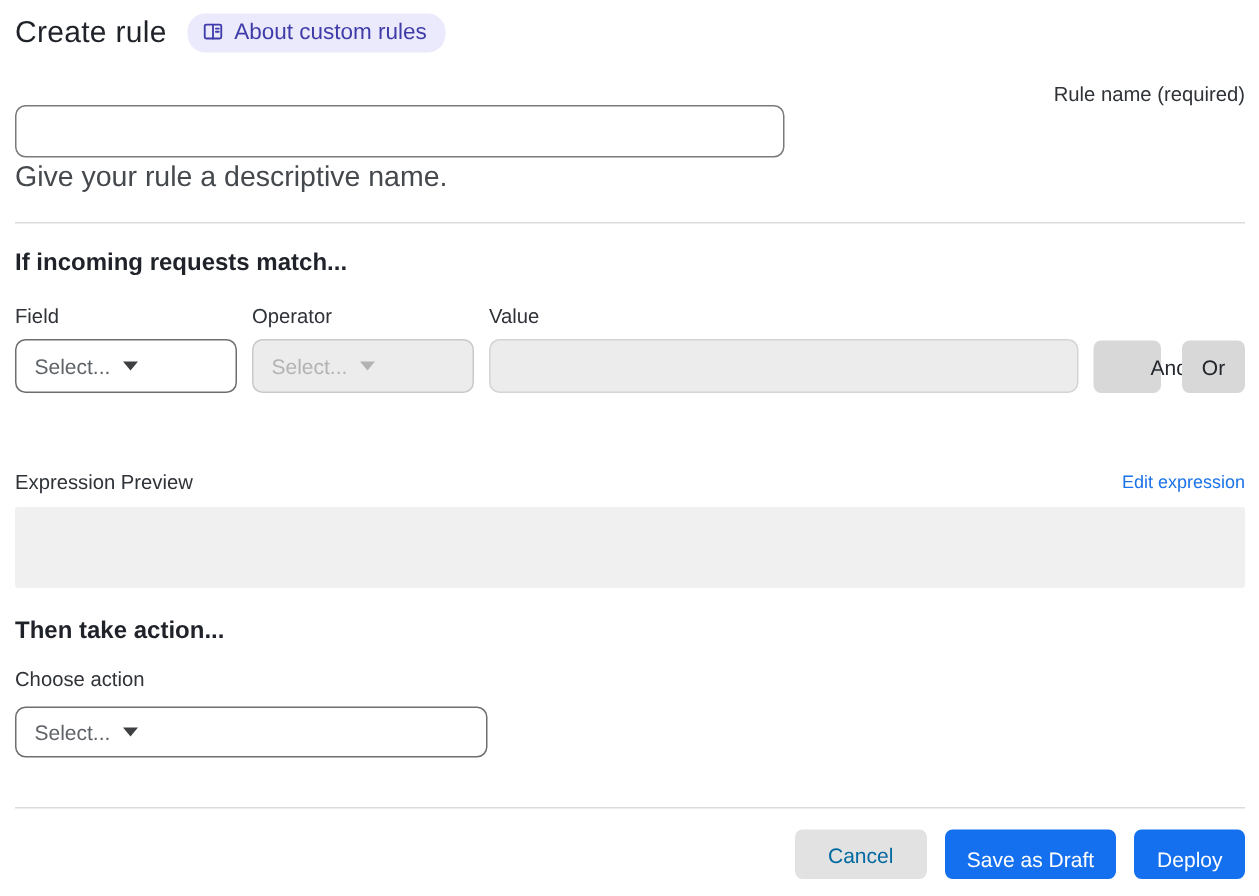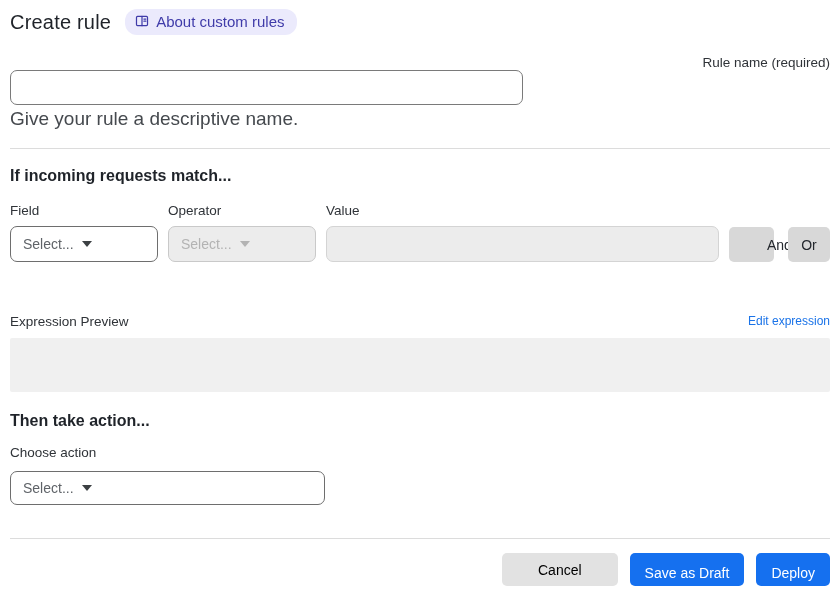--- a/index.html
+++ b/index.html
@@ -75,21 +75,21 @@
 
   
   .action-heading { margin-top: 20px; }
   .choose-action-label { margin-top: 15px; }
   .action-select { width: 315px; height: 34px; margin-top: 11px; }
 
   
   .footer-divider { margin-top: 33px; }
   .footer-row { display: flex; justify-content: flex-end; align-items: center; gap: 12px; margin-top: 14px; }
   .footer-row .btn { height: 33px; border-radius: 5px; }
-  .btn-cancel { background: #e2e2e2; color: #000000; padding: 0 36px; }
+  .btn-cancel { background: #e2e2e2; color: #0369a1; padding: 0 22px; }
   .btn-primary { background: #1570ef; color: #ffffff; padding: 12px 15px; }
 </style>
 </head>
 <body>
 
 <div class="container">
 
   <div class="header-row">
     <h1 class="title">Create rule</h1>
     <span class="badge">

